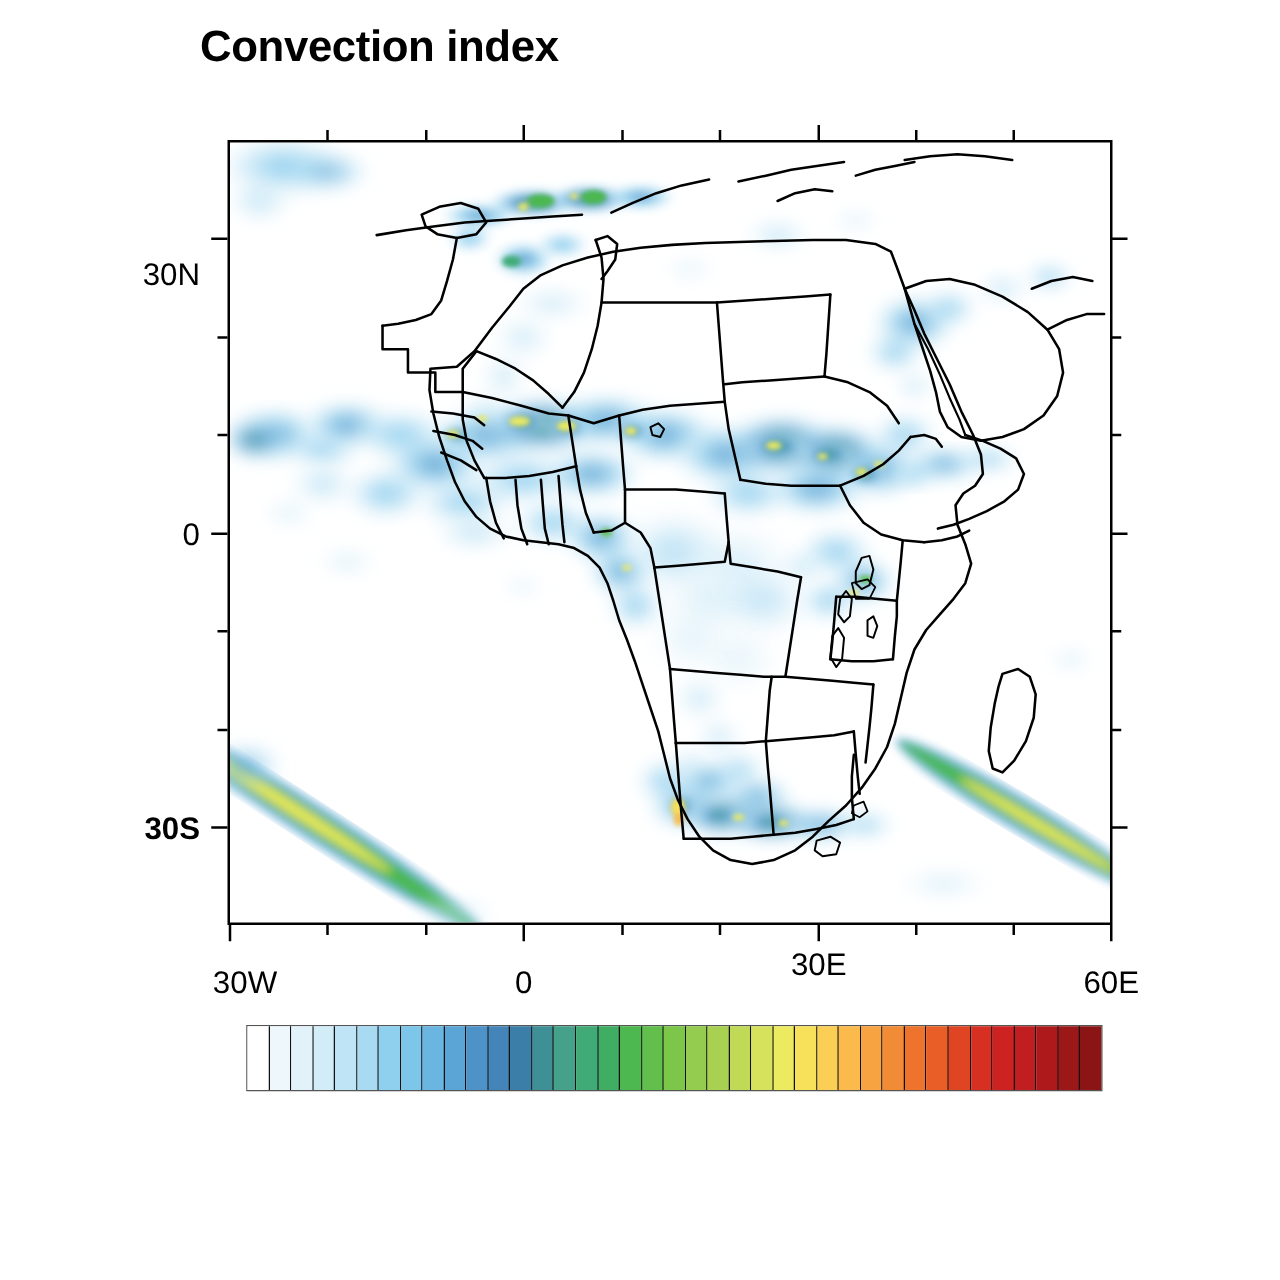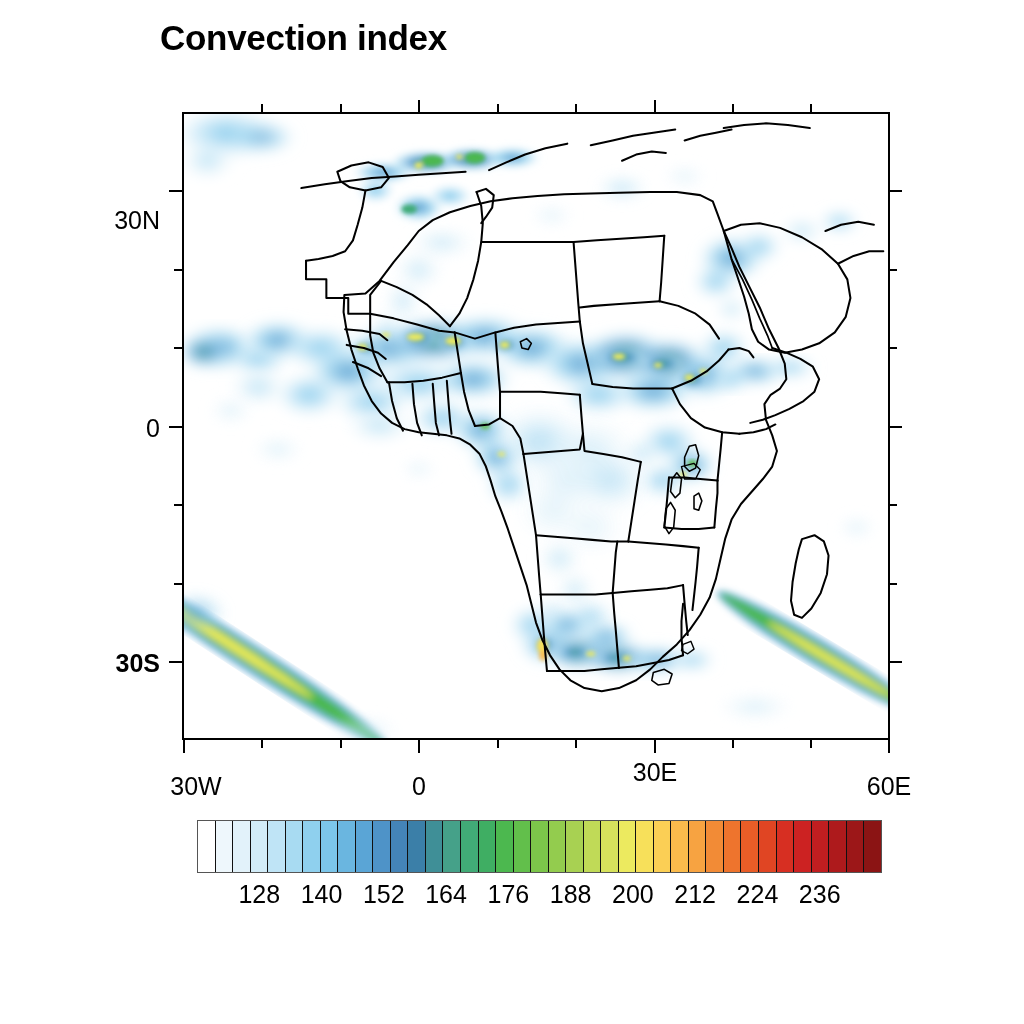--- a/index.html
+++ b/index.html
@@ -513,26 +513,14 @@
       <div class="cseg" style="background: rgb(238, 116, 45);"></div>
       <div class="cseg" style="background: rgb(233, 93, 39);"></div>
       <div class="cseg" style="background: rgb(224, 69, 35);"></div>
       <div class="cseg" style="background: rgb(215, 47, 34);"></div>
       <div class="cseg" style="background: rgb(204, 34, 34);"></div>
       <div class="cseg" style="background: rgb(192, 30, 32);"></div>
       <div class="cseg" style="background: rgb(174, 26, 28);"></div>
       <div class="cseg" style="background: rgb(156, 23, 24);"></div>
       <div class="cseg" style="background: rgb(139, 20, 20);"></div>
     </div>
-  <div class="cbticks" id="cbticks">
-      <span class="cbtick" style="left: 9.09091%;">128</span>
-      <span class="cbtick" style="left: 18.1818%;">140</span>
-      <span class="cbtick" style="left: 27.2727%;">152</span>
-      <span class="cbtick" style="left: 36.3636%;">164</span>
-      <span class="cbtick" style="left: 45.4545%;">176</span>
-      <span class="cbtick" style="left: 54.5455%;">188</span>
-      <span class="cbtick" style="left: 63.6364%;">200</span>
-      <span class="cbtick" style="left: 72.7273%;">212</span>
-      <span class="cbtick" style="left: 81.8182%;">224</span>
-      <span class="cbtick" style="left: 90.9091%;">236</span>
-    </div>
 
 </div>
 
 </body></html>

